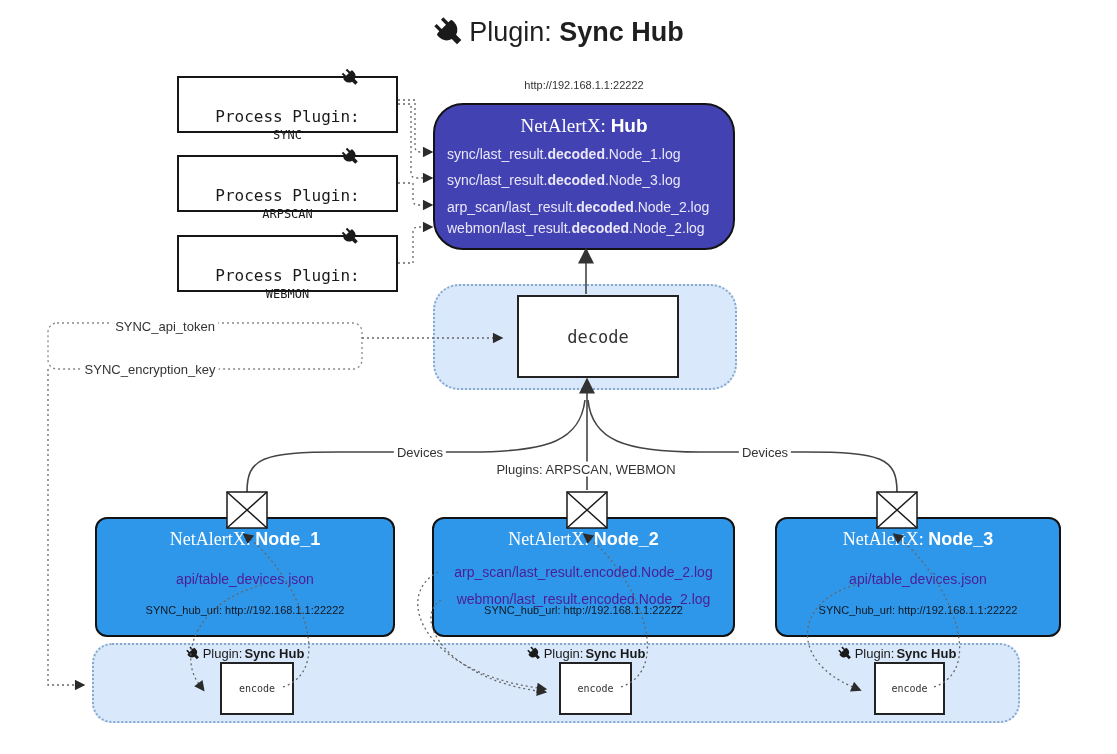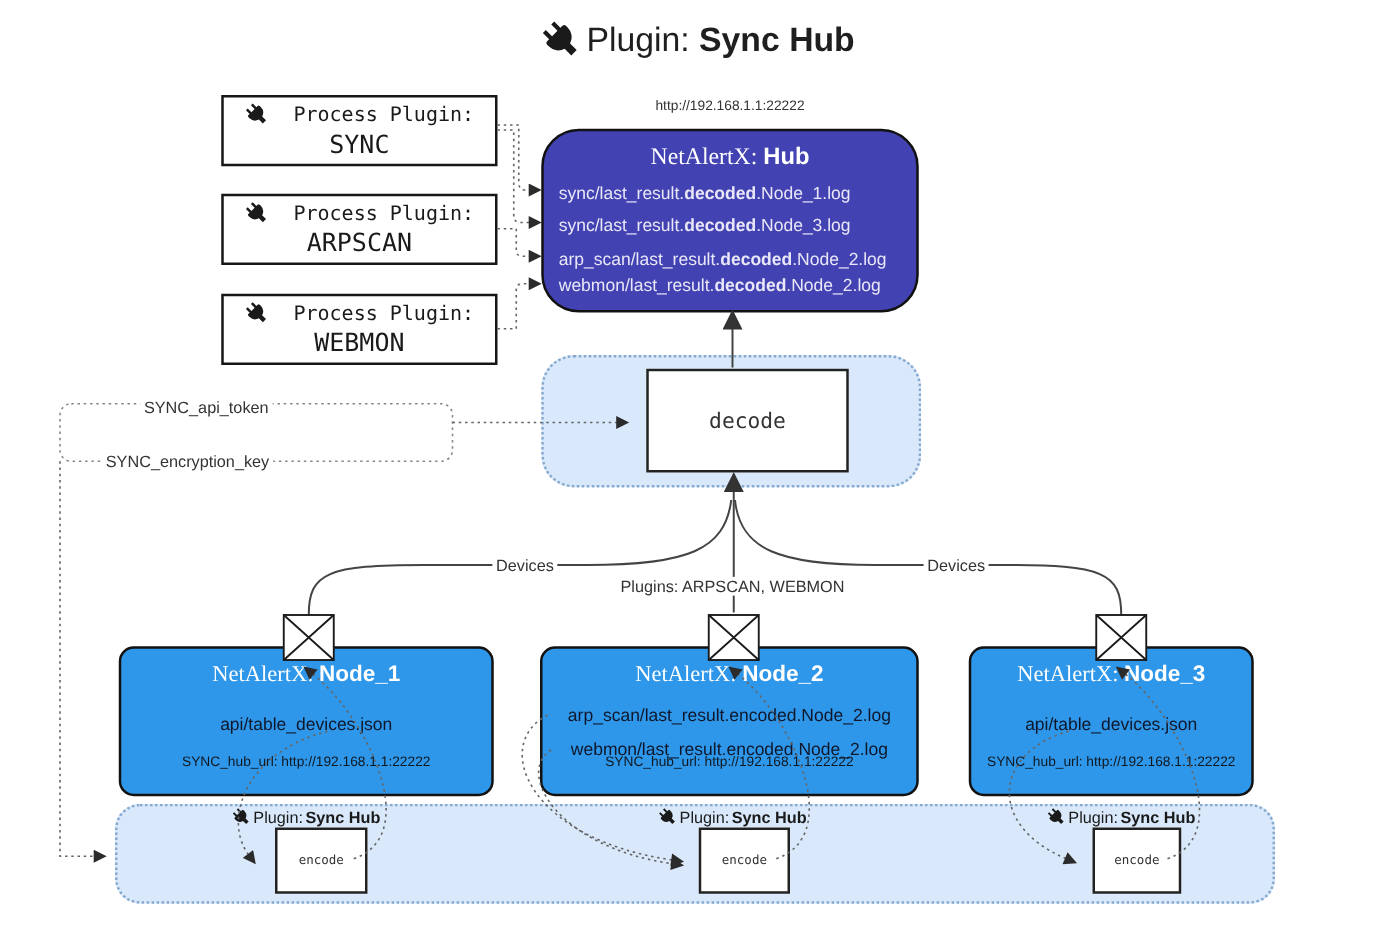--- a/index.html
+++ b/index.html
@@ -17,40 +17,40 @@
   
   .hub-url{position:absolute;left:433px;top:79px;width:302px;text-align:center;font-size:11px;color:#333;}
   .hub{position:absolute;left:433px;top:103px;width:302px;height:147px;background:#4242b2;
        border:2px solid #121212;border-radius:30px;box-sizing:border-box;color:#ecebf8;}
   .hub-title{position:absolute;left:0;top:10px;width:100%;text-align:center;color:#fff;font-size:19px;}
   .hub-title .mono{font-size:19px;}
   .hub-line{position:absolute;left:12px;right:4px;height:18px;font-size:14px;white-space:nowrap;color:#e9e7f8;}
   
   .pbox{position:absolute;left:177px;width:221px;height:57px;background:#fff;border:2px solid #161616;
         box-sizing:border-box;display:flex;flex-direction:column;align-items:center;justify-content:center;gap:2px;}
-  .pbox .l1{font-family:"DejaVu Sans Mono",monospace;font-size:16px;display:flex;align-items:flex-end;gap:20px;}
-  .pbox .l2{font-family:"DejaVu Sans Mono",monospace;font-size:20px;}
+  .pbox .l1{font-family:"DejaVu Sans Mono",monospace;font-size:16px;display:flex;align-items:flex-end;gap:20px;flex-direction:column;}
+  .pbox .l2{font-family:"DejaVu Sans Mono",monospace;font-size:12px;}
   .pbox .plug{width:19px;height:19px;}
   
   .region{position:absolute;background:#d9e9fb;border:2px dotted #85a8cf;box-sizing:border-box;}
   .decode-region{left:433px;top:284px;width:304px;height:106px;border-radius:26px;}
   .bottom-region{left:92px;top:643px;width:928px;height:80px;border-radius:20px;}
   .wbox{position:absolute;background:#fff;border:2px solid #222;box-sizing:border-box;
         display:flex;align-items:center;justify-content:center;font-family:"DejaVu Sans Mono",monospace;color:#333;margin-left:12px;}
   .decode-box{left:505px;top:295px;width:162px;height:83px;font-size:17px;}
   .enc-box{top:662px;height:53px;font-size:10px;}
   .enc-label{position:absolute;top:645px;height:16px;font-size:13px;color:#1a1a1a;white-space:nowrap;
              transform:translateX(-50%);display:flex;align-items:center;gap:2px;}
   .enc-label .plug{width:15px;height:15px;}
   
   .node{position:absolute;top:517px;height:120px;background:#2f97ea;border:2px solid #121212;
         border-radius:12px;box-sizing:border-box;color:#fff;}
   .node-title{position:absolute;left:0;top:10px;width:100%;text-align:center;font-size:18px;color:#fff;}
   .node-title .mono{font-size:18px;}
-  .node-file{position:absolute;left:0;width:100%;text-align:center;font-size:14px;color:#0f172a;white-space:nowrap;}
+  .node-file{position:absolute;left:0;width:100%;text-align:center;font-size:14px;color:#4c1d95;white-space:nowrap;}
   .node-url{position:absolute;left:0;bottom:19px;width:100%;text-align:center;font-size:11px;color:#101820;}
   
   .elabel{position:absolute;transform:translate(-50%,-50%);background:#fff;padding:0 3px;
           font-size:13px;color:#333;white-space:nowrap;text-align:center;}
 </style>
 </head>
 <body>
 
 <div id="canvas">
 
@@ -119,21 +119,21 @@
       <div class="node-title"><span class="mono">NetAlertX: </span><b>Node_1</b></div>
       <div class="node-file" style="top:52px">api/table_devices.json</div>
       <div class="node-url">SYNC_hub_url: http://192.168.1.1:22222</div>
     </div>
     <div class="node" style="left:432px;width:303px">
       <div class="node-title"><span class="mono">NetAlertX: </span><b>Node_2</b></div>
       <div class="node-file" style="top:45px">arp_scan/last_result.encoded.Node_2.log</div>
       <div class="node-file" style="top:72px">webmon/last_result.encoded.Node_2.log</div>
       <div class="node-url">SYNC_hub_url: http://192.168.1.1:22222</div>
     </div>
-    <div class="node" style="left:775px;width:228px">
+    <div class="node" style="left:775px;width:286px">
       <div class="node-title"><span class="mono">NetAlertX: </span><b>Node_3</b></div>
       <div class="node-file" style="top:52px">api/table_devices.json</div>
       <div class="node-url">SYNC_hub_url: http://192.168.1.1:22222</div>
     </div>
 
     <div class="region bottom-region"></div>
     <div class="enc-label" style="left:245px">
       <svg class="plug">
           <use href="#plugsym" xlink:href="#plugsym"></use>
         </svg>

